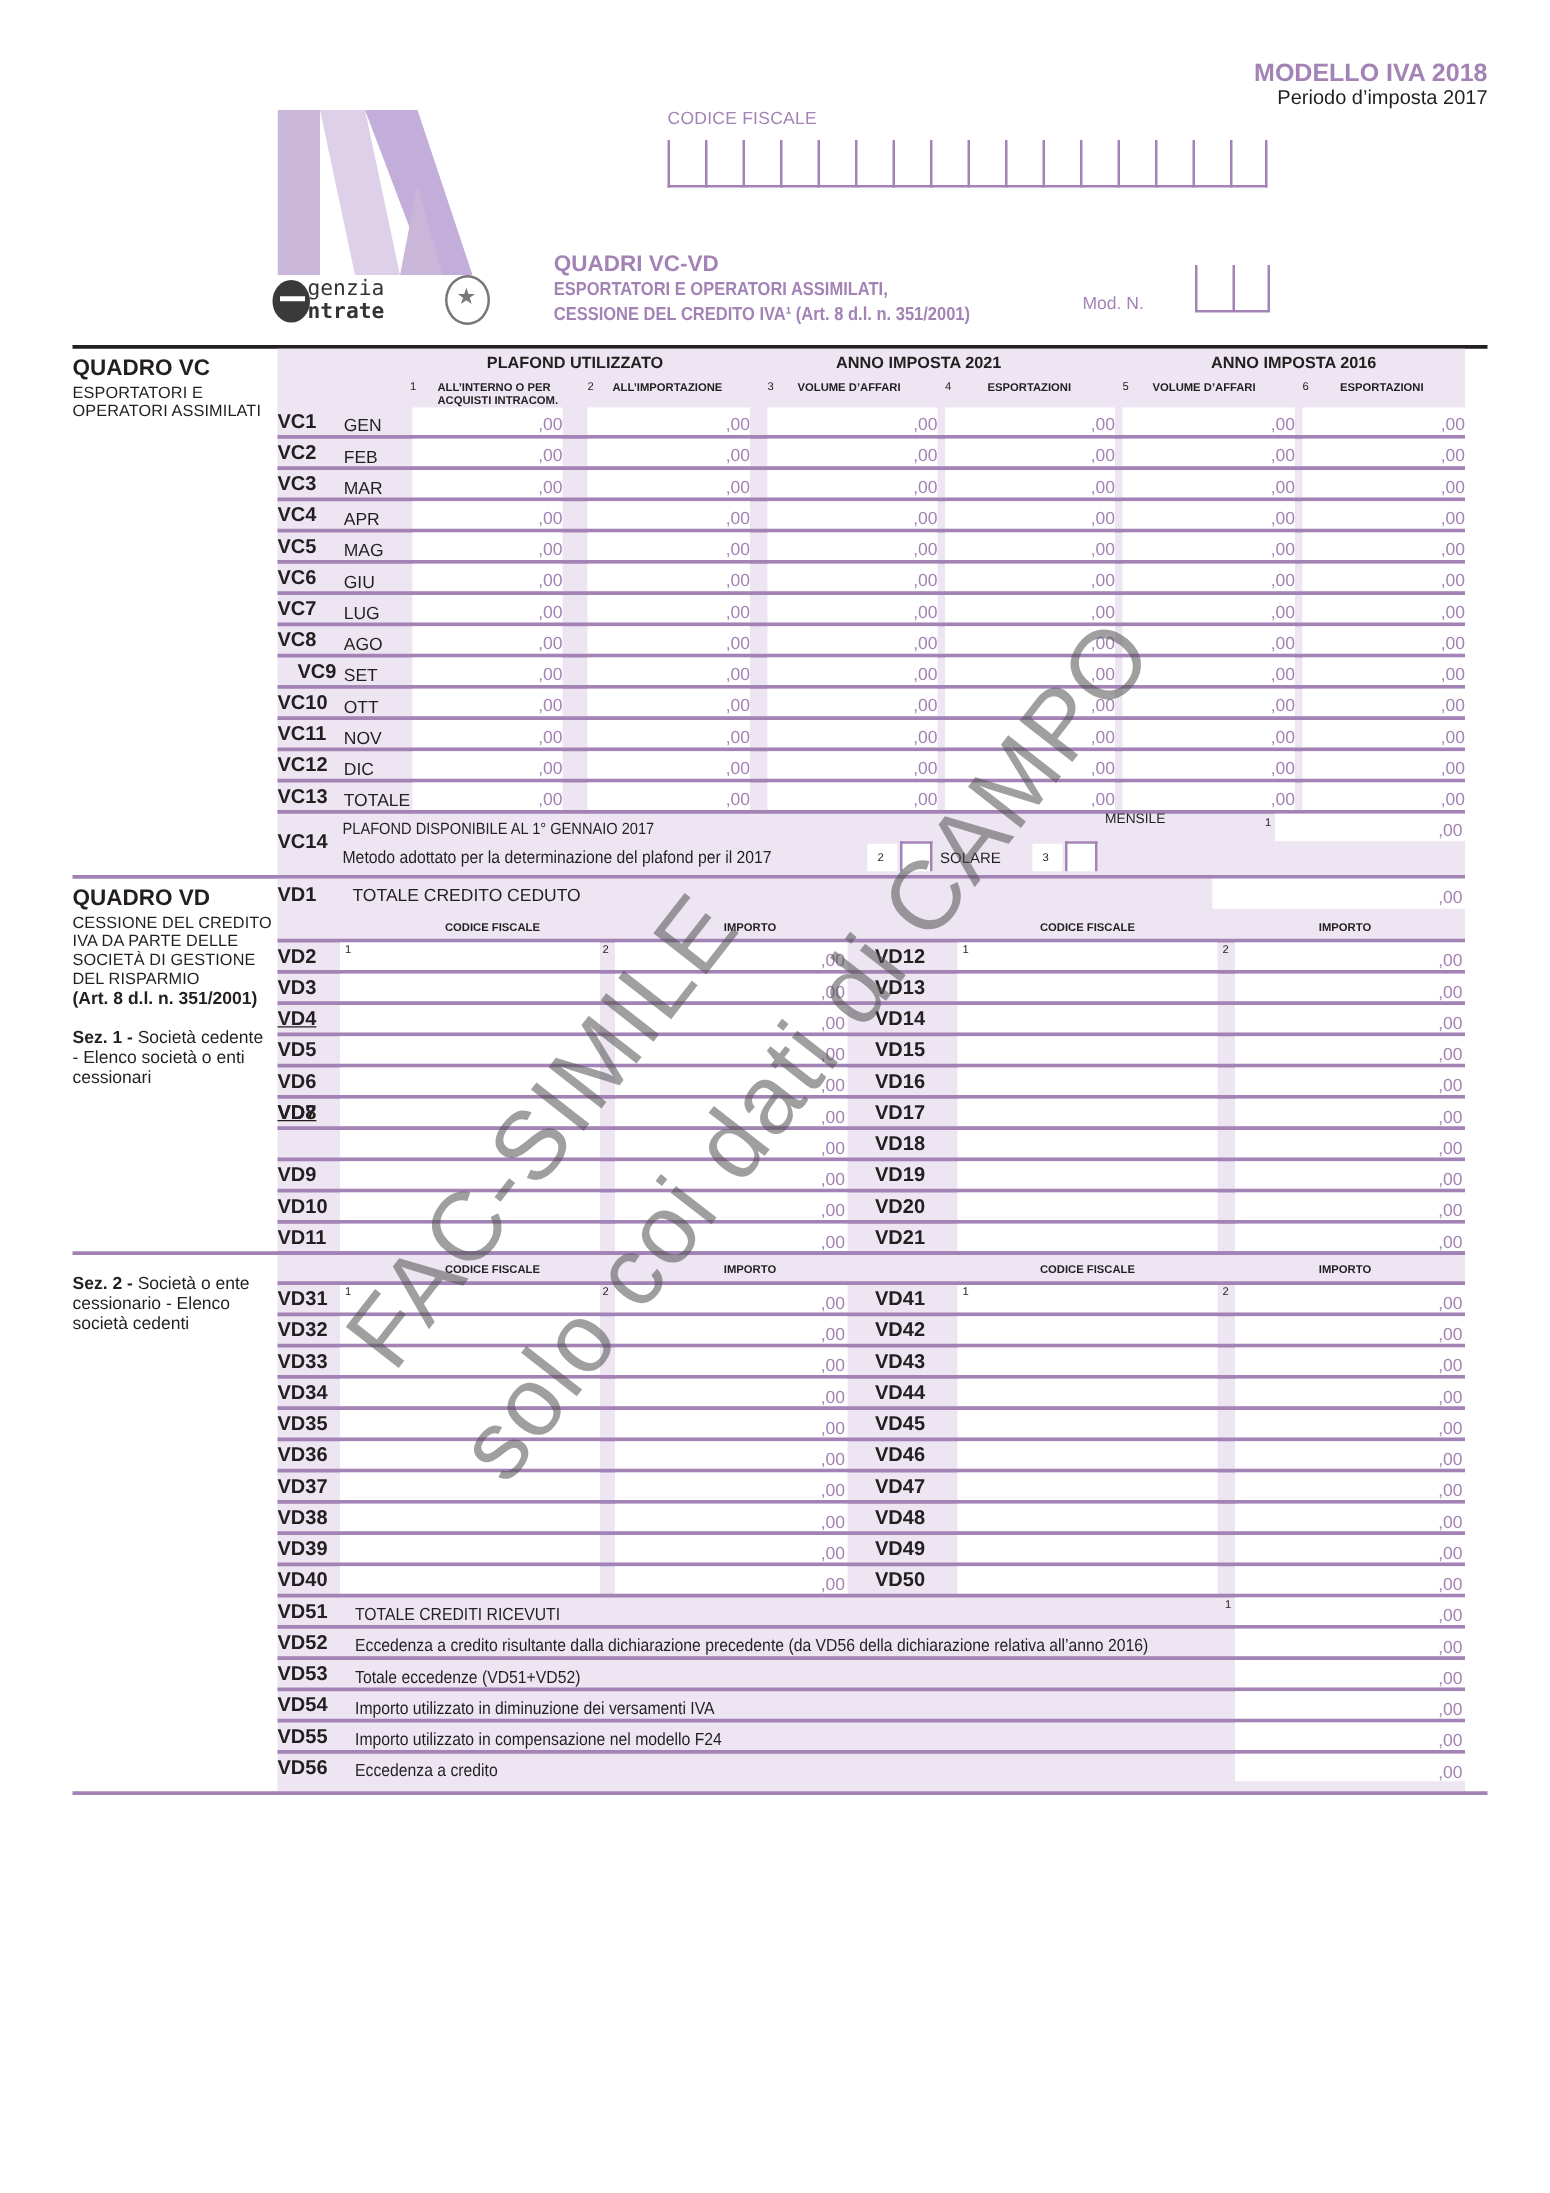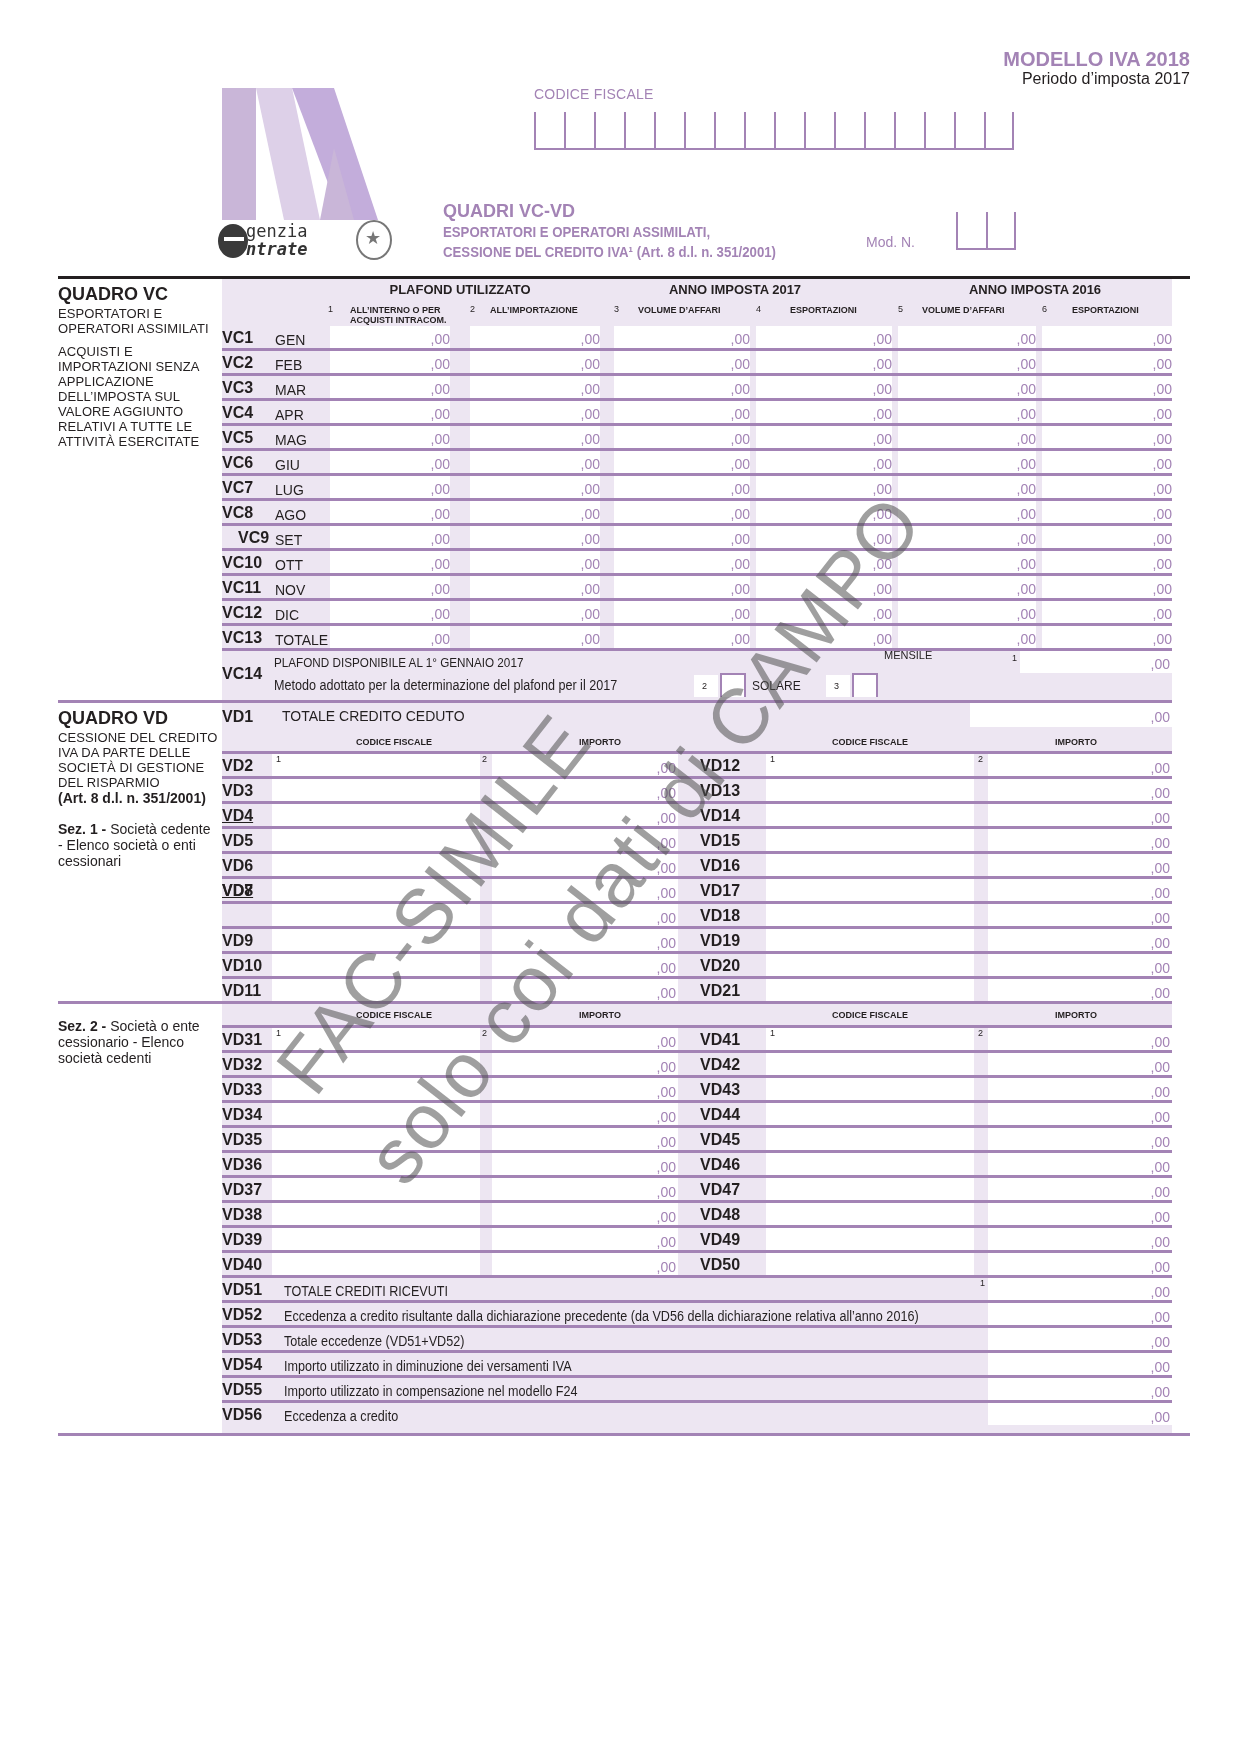--- a/index.html
+++ b/index.html
@@ -71,21 +71,21 @@
     <polygon points="34,0 70,0 98,132 62,132" fill="#ddd0e8"></polygon>
     <polygon points="70,0 112,0 156,132 120,132" fill="#c3addb"></polygon>
     <polygon points="98,132 112,60 132,132" fill="#c9b6d8"></polygon>
   </svg>
 </div>
 
 <div class="abs agenzia">
   <div class="e"></div>
   <div class="txt">
     <div>genzia</div>
-    <div style="font-weight:bold;font-style:italic;">ntrate</div>
+    <div style="font-weight:bold;">ntrate</div>
   </div>
   <div class="emblem"></div>
 </div>
 
 <div class="abs cf-label">CODICE FISCALE</div>
 <div class="abs cf-boxes">
   <span></span>
     <span></span>
     <span></span>
     <span></span>
@@ -118,42 +118,41 @@
 <div class="abs modn-boxes">
     <span></span>
     <span></span>
   </div>
 
 <div class="abs top-rule"></div>
 
 <div class="abs side" style="top:284px;">
   <div class="qt">QUADRO VC</div>
   <div class="qs" style="margin-top:2px;">ESPORTATORI E OPERATORI ASSIMILATI</div>
-  <div class="qs" style="margin-top:8px;">ACQUISTI E IMPORTAZIONI SENZA APPLICAZIONE DELL’IMPOSTA SUL VALORE AGGIUNTO RELATIVI A TUTTE LE ATTIVITÀ ESERCITATE</div>
 </div>
 
 <div class="abs side" style="top:708px;">
   <div class="qt">QUADRO VD</div>
   <div class="qs" style="margin-top:2px;">CESSIONE DEL CREDITO IVA DA PARTE DELLE SOCIETÀ DI GESTIONE DEL RISPARMIO</div>
   <div style="font-size:14px;font-weight:bold;line-height:17px;">(Art. 8 d.l. n. 351/2001)</div>
   <div class="sz" style="margin-top:14px;">
     <b>Sez. 1 -</b> <span>Società cedente - Elenco società o enti cessionari</span>
   </div>
 </div>
 
 <div class="abs side" style="top:1018px;">
   <div class="sz">
     <b>Sez. 2 -</b> <span>Società o ente cessionario - Elenco società cedenti</span>
   </div>
 </div>
 
 <div id="grid">
     <div class="abs panel" style="left: 222px; top: 279px; width: 950px; height: 421px;"></div>
     <div class="grouphead" style="left: 320px; top: 282px; width: 280px;">PLAFOND UTILIZZATO</div>
-    <div class="grouphead" style="left: 610px; top: 282px; width: 250px;">ANNO IMPOSTA 2017</div>
+    <div class="grouphead" style="left: 610px; top: 282px; width: 250px;">ANNO IMPOSTA 2021</div>
     <div class="grouphead" style="left: 900px; top: 282px; width: 270px;">ANNO IMPOSTA 2016</div>
     <div class="colnum" style="left: 328px; top: 304px;">1</div>
     <div class="colhead" style="left: 350px; top: 305px; width: 120px;">ALL’INTERNO O PER ACQUISTI INTRACOM.</div>
     <div class="colnum" style="left: 470px; top: 304px;">2</div>
     <div class="colhead" style="left: 490px; top: 305px; width: 110px;">ALL’IMPORTAZIONE</div>
     <div class="colnum" style="left: 614px; top: 304px;">3</div>
     <div class="colhead" style="left: 638px; top: 305px; width: 110px;">VOLUME D’AFFARI</div>
     <div class="colnum" style="left: 756px; top: 304px;">4</div>
     <div class="colhead" style="left: 790px; top: 305px; width: 110px;">ESPORTAZIONI</div>
     <div class="colnum" style="left: 898px; top: 304px;">5</div>

